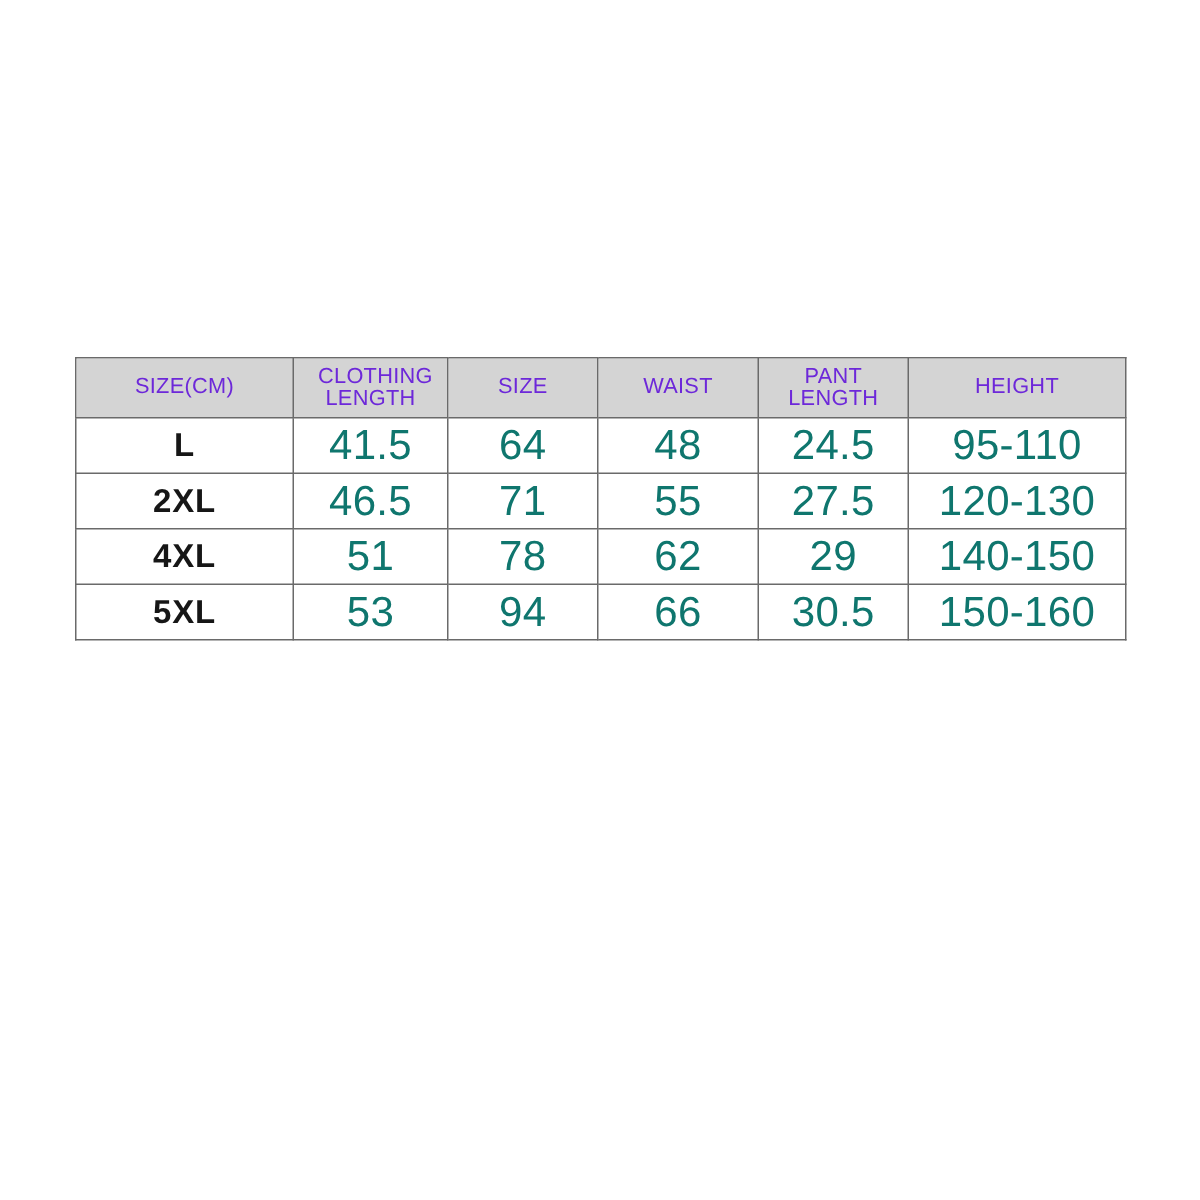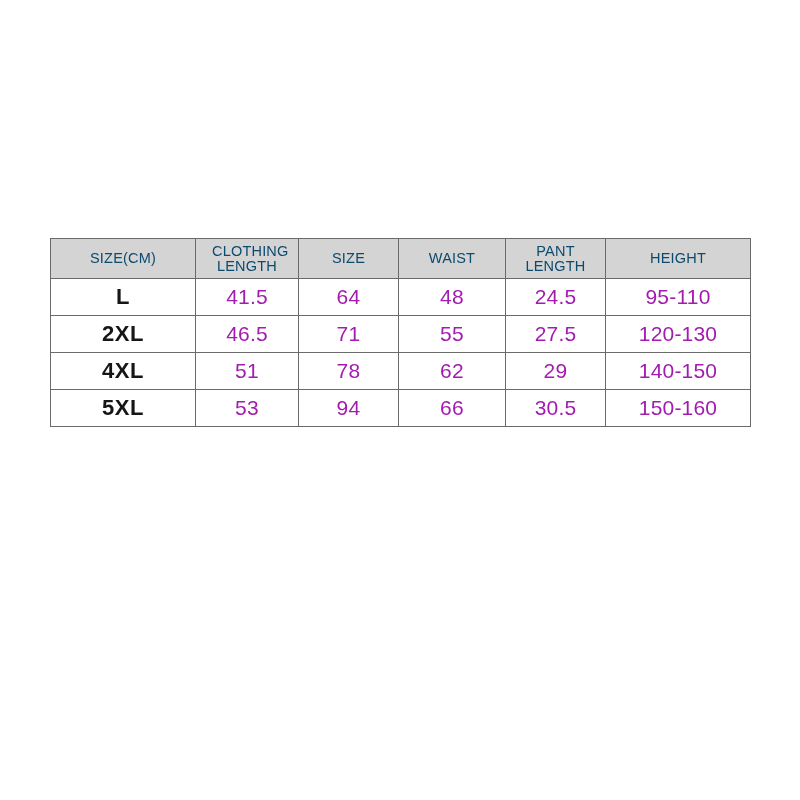--- a/index.html
+++ b/index.html
@@ -38,29 +38,29 @@
     text-align: center;
     vertical-align: middle;
     overflow: hidden;
   }
   table.size-chart thead th {
     background: #d4d4d4;
     height: 40px;
     font-size: 14.5px;
     line-height: 15px;
     font-weight: 400;
-    color: #0c4a6e;
+    color: #6d28d9;
     letter-spacing: 0.2px;
     padding: 2px 16px;
   }
   table.size-chart tbody td {
     height: 37px;
-    font-size: 21px;
+    font-size: 28px;
     font-weight: 400;
-    color: #a21caf;
+    color: #0f766e;
     letter-spacing: 0.2px;
   }
   table.size-chart tbody td.size-cell {
     font-size: 22px;
     font-weight: 700;
     color: #161616;
     letter-spacing: 0.5px;
   }
   .reminder {
     position: absolute;

